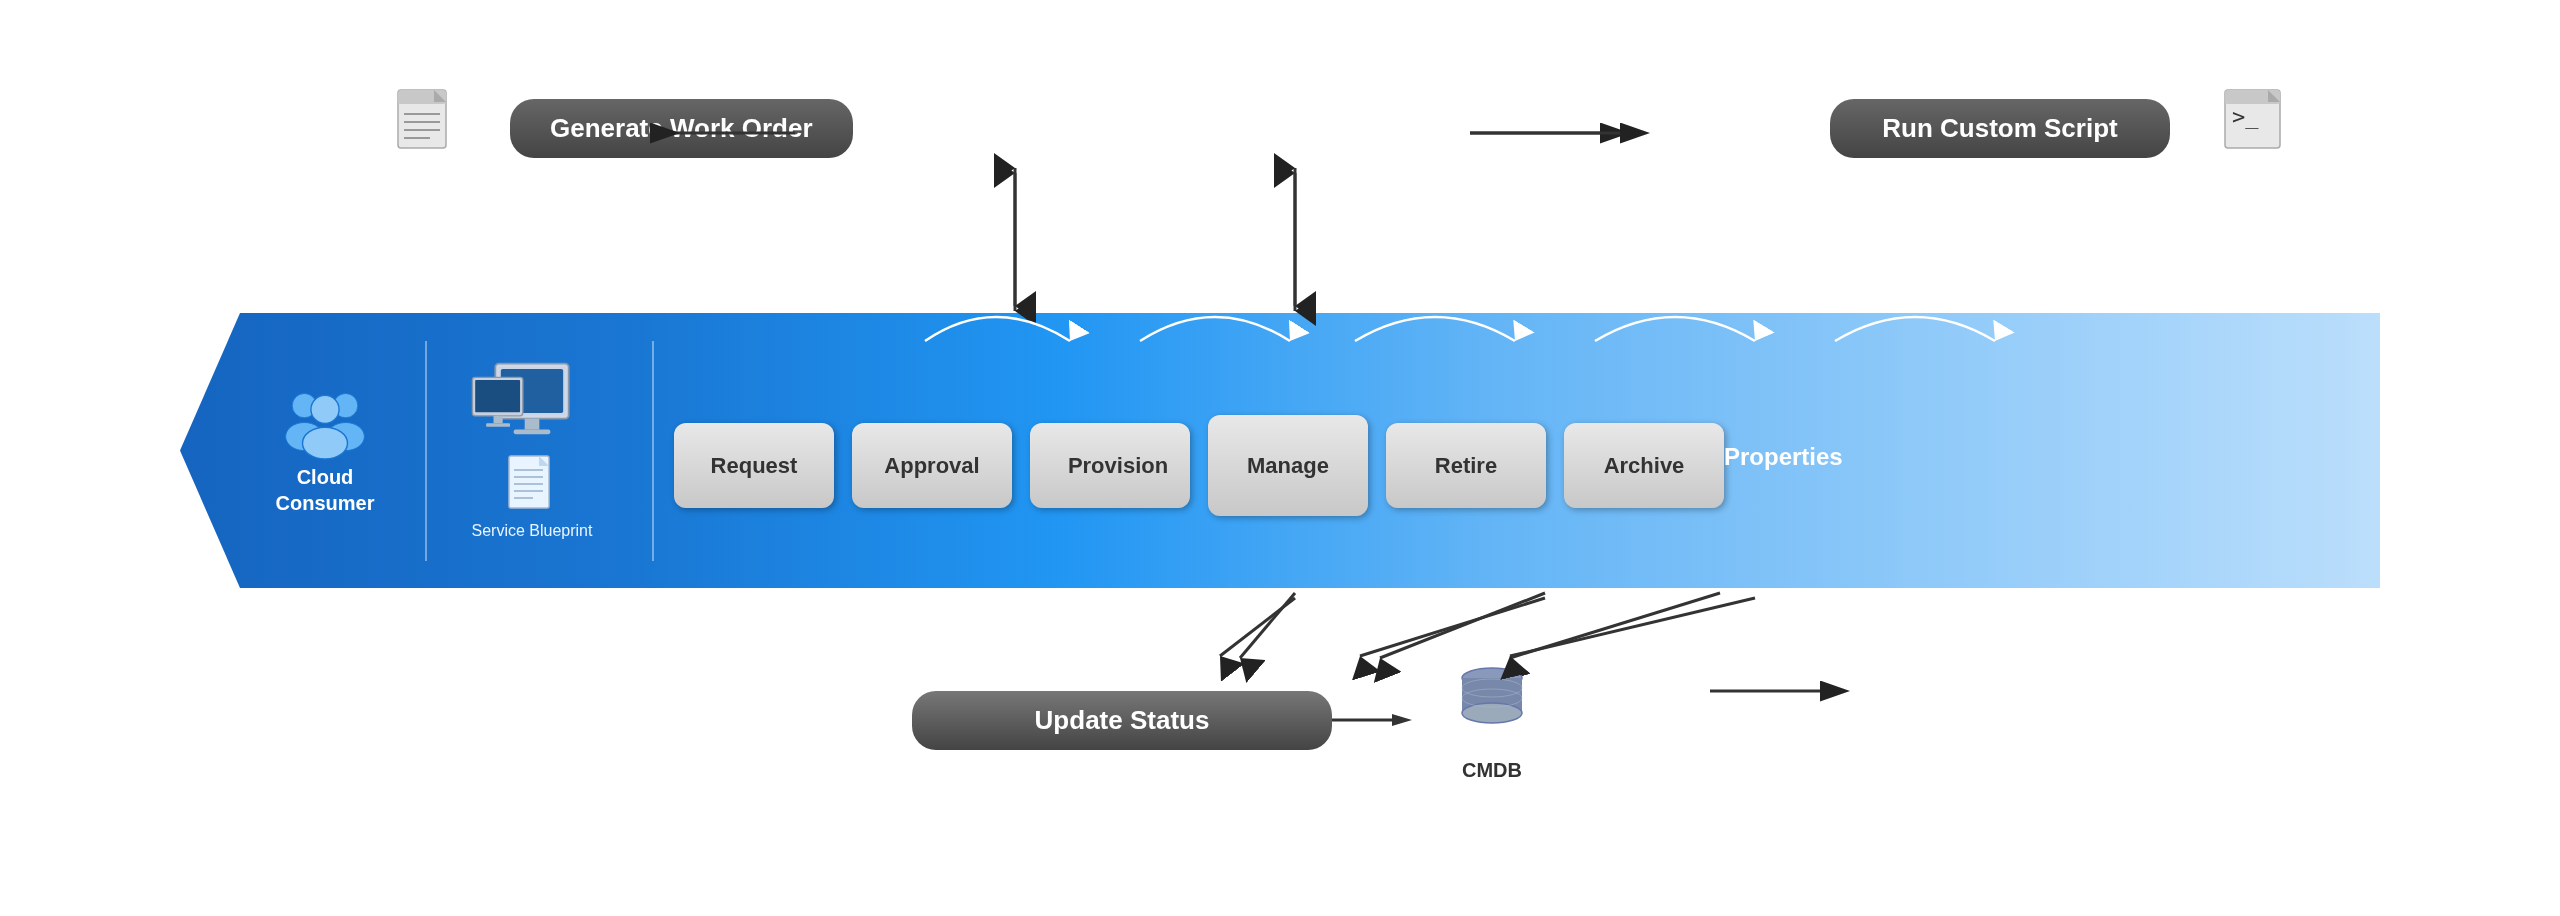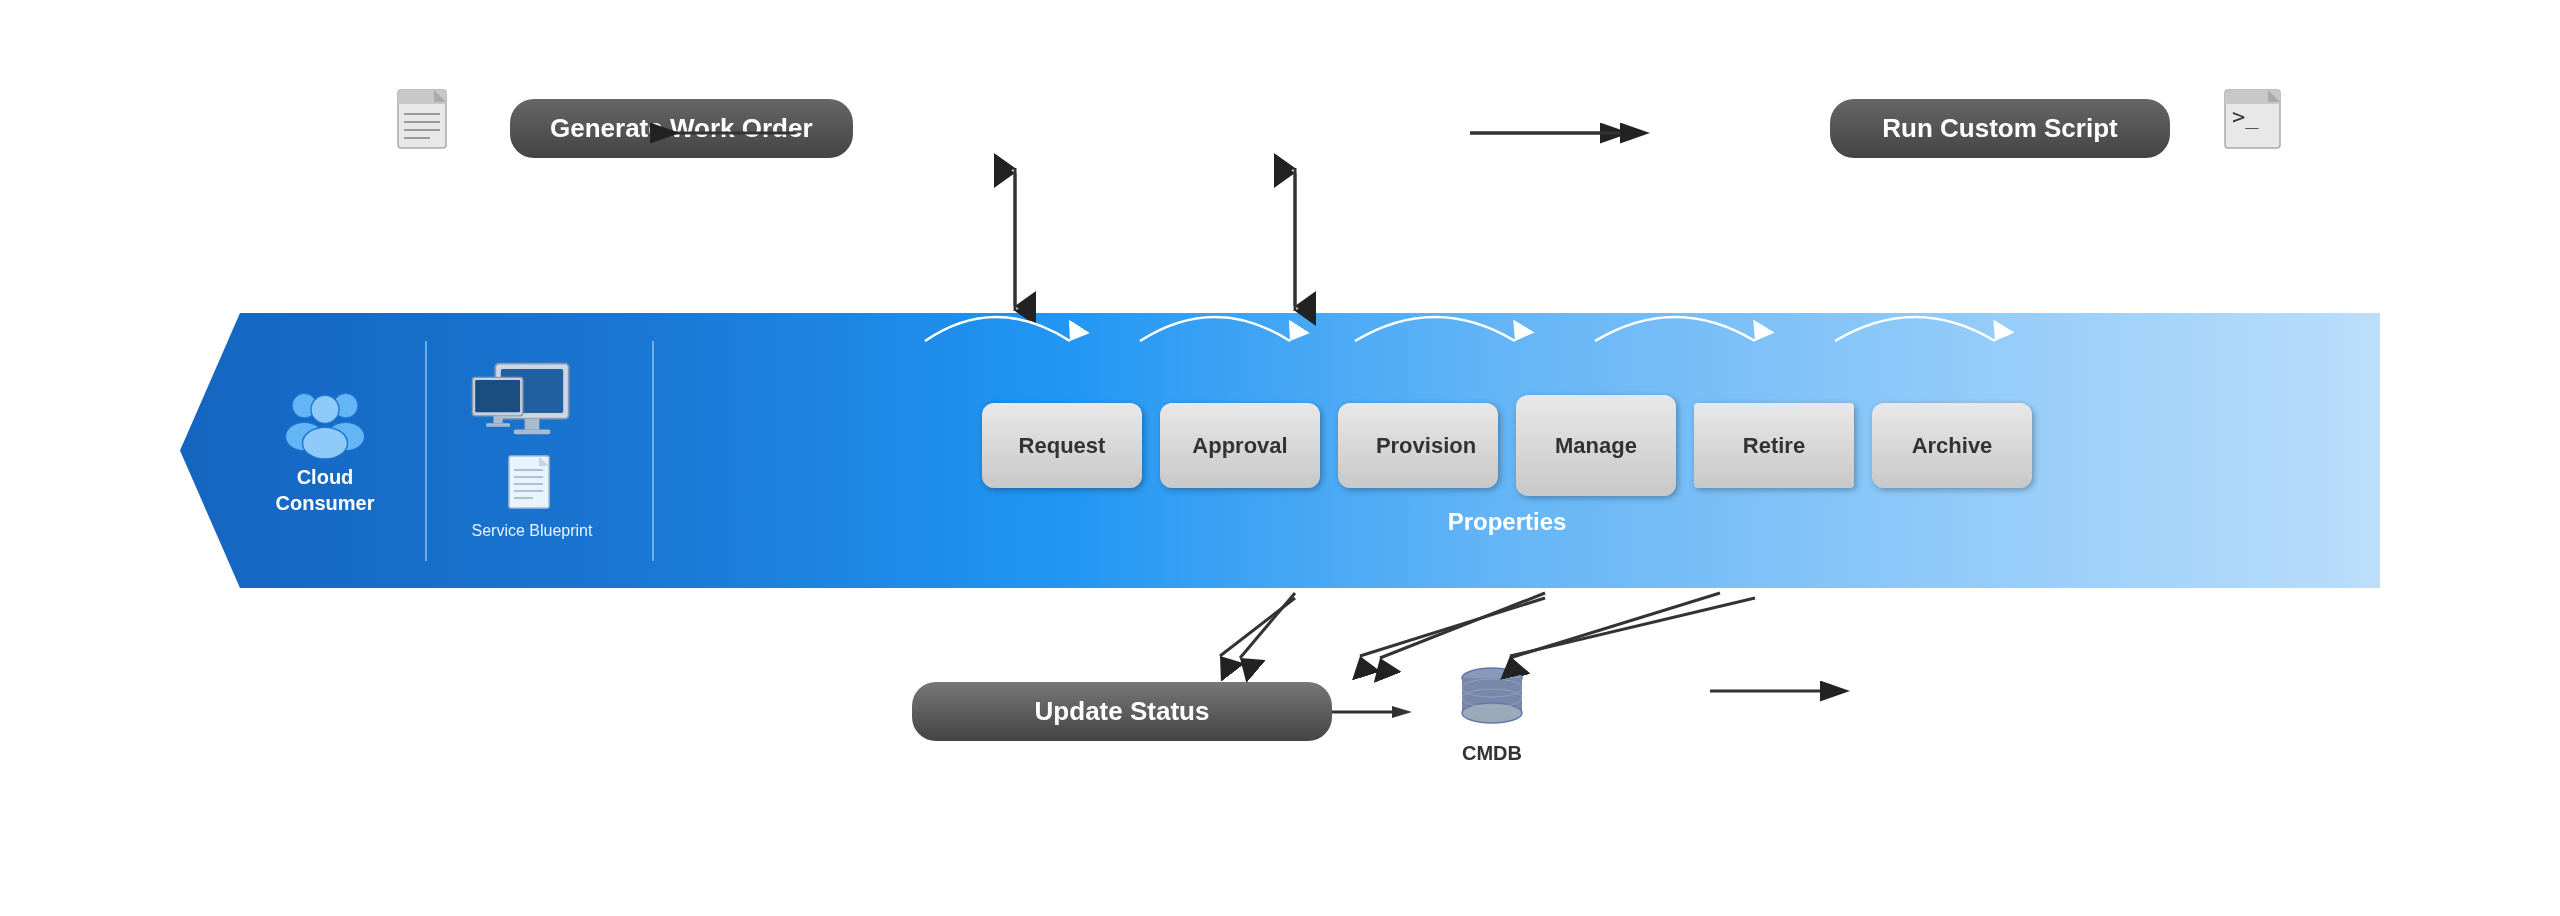--- a/index.html
+++ b/index.html
@@ -311,36 +311,36 @@
         <line x1="9" y1="37" x2="38" y2="37" stroke="#9ab0c8" stroke-width="1.5"></line>
         <line x1="9" y1="44" x2="28" y2="44" stroke="#9ab0c8" stroke-width="1.5"></line>
         <polygon points="34,2 44,12 34,12" fill="#c0d8ee"></polygon>
       </svg>
       <div class="blueprint-label" style="color:#e8f4ff;font-size:16px;text-align:center;line-height:1.3;margin-top:2px;">Service
 Blueprint</div>
     </div>
 
     <div class="band-divider" style="width:2px;height:220px;background:rgba(255,255,255,0.4);margin:0 20px;"></div>
 
-    <div class="stages-section" style="flex:1;display:flex;flex-direction:column;align-items:center;justify-content:space-between;">
+    <div class="stages-section" style="flex:1;display:flex;flex-direction:row;align-items:center;">
 
       <div class="stage-boxes-row" style="display:flex;gap:18px;align-items:center;margin-top:30px;">
         <div class="stage-box" style="background:linear-gradient(to bottom,#e8e8e8,#c8c8c8);border-radius:12px;width:160px;height:85px;display:flex;align-items:center;justify-content:center;font-size:22px;font-weight:bold;color:#333;box-shadow:2px 2px 6px rgba(0,0,0,0.3);">
           <span>Request</span>
         </div>
         <div class="stage-box" style="background:linear-gradient(to bottom,#e8e8e8,#c8c8c8);border-radius:12px;width:160px;height:85px;display:flex;align-items:center;justify-content:center;font-size:22px;font-weight:bold;color:#333;box-shadow:2px 2px 6px rgba(0,0,0,0.3);">
           <span>Approval</span>
         </div>
         <div class="stage-box" style="background:linear-gradient(to bottom,#e8e8e8,#c8c8c8);border-radius:12px;width:160px;height:85px;display:flex;align-items:center;justify-content:center;font-size:22px;font-weight:bold;color:#333;box-shadow:2px 2px 6px rgba(0,0,0,0.3);padding-left:16px;">
           <span>Provision</span>
         </div>
         <div class="stage-box" style="background:linear-gradient(to bottom,#e8e8e8,#c8c8c8);border-radius:12px;width:160px;height:101px;display:flex;align-items:center;justify-content:center;font-size:22px;font-weight:bold;color:#333;box-shadow:2px 2px 6px rgba(0,0,0,0.3);">
           <span>Manage</span>
         </div>
-        <div class="stage-box" style="background:linear-gradient(to bottom,#e8e8e8,#c8c8c8);border-radius:4px;width:160px;height:85px;display:flex;align-items:center;justify-content:center;font-size:22px;font-weight:bold;color:#333;box-shadow:2px 2px 6px rgba(0,0,0,0.3);">
+        <div class="stage-box" style="background:linear-gradient(to bottom,#e8e8e8,#c8c8c8);border-radius:12px;width:160px;height:85px;display:flex;align-items:center;justify-content:center;font-size:22px;font-weight:bold;color:#333;box-shadow:2px 2px 6px rgba(0,0,0,0.3);">
           <span>Retire</span>
         </div>
         <div class="stage-box" style="background:linear-gradient(to bottom,#e8e8e8,#c8c8c8);border-radius:12px;width:160px;height:85px;display:flex;align-items:center;justify-content:center;font-size:22px;font-weight:bold;color:#333;box-shadow:2px 2px 6px rgba(0,0,0,0.3);">
           <span>Archive</span>
         </div>
       </div>
 
       <div class="properties-label" style="color:#fff;font-size:24px;font-weight:bold;margin-top:12px;text-align:center;">Properties</div>
     </div>
   </div>
@@ -350,21 +350,21 @@
       <span>Update Status</span>
     </div>
 
     <div style="width:80px;display:flex;align-items:center;justify-content:center;">
       <svg width="80" height="20" viewBox="0 0 80 20" xmlns="http://www.w3.org/2000/svg">
         <line x1="0" y1="10" x2="65" y2="10" stroke="#333" stroke-width="3"></line>
         <polygon points="60,4 80,10 60,16" fill="#333"></polygon>
       </svg>
     </div>
 
-    <div class="cmdb-icon" style="display:flex;flex-direction:column;align-items:center;">
+    <div class="cmdb-icon" style="display:flex;flex-direction:column;align-items:center;gap:17px;">
       <svg viewBox="0 0 80 80" xmlns="http://www.w3.org/2000/svg" style="width:80px;height:80px;">
 
         <ellipse cx="40" cy="20" rx="30" ry="10" fill="#8899bb" stroke="#6677aa" stroke-width="1.5"></ellipse>
         <rect x="10" y="20" width="60" height="35" fill="#7788aa"></rect>
         <ellipse cx="40" cy="55" rx="30" ry="10" fill="#9aaabb" stroke="#6677aa" stroke-width="1.5"></ellipse>
 
         <ellipse cx="40" cy="30" rx="30" ry="9" fill="none" stroke="#aabbcc" stroke-width="1" opacity="0.5"></ellipse>
         <ellipse cx="40" cy="40" rx="30" ry="9" fill="none" stroke="#aabbcc" stroke-width="1" opacity="0.5"></ellipse>
       </svg>
       <div style="font-size:20px;font-weight:bold;color:#333;margin-top:4px;">CMDB</div>

